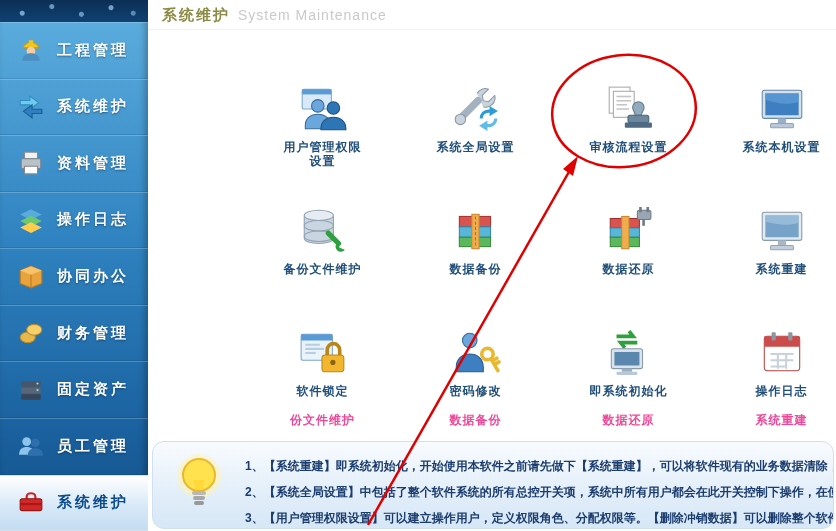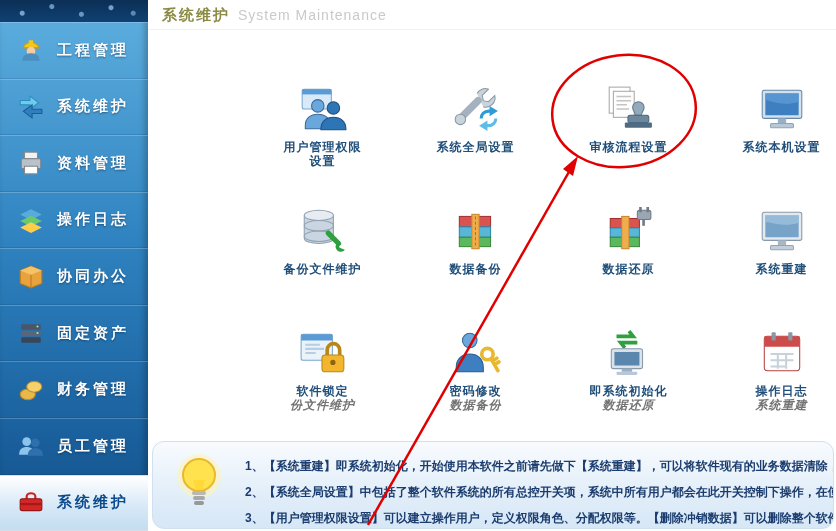--- a/index.html
+++ b/index.html
@@ -31,22 +31,22 @@
   .main-header { padding:6px 0 4px 14px; border-bottom:1px solid #eef3f8; }
   .main-title { font-size:15px; font-weight:bold; color:#8b8b45; letter-spacing:2px; }
   .main-subtitle { font-size:14px; color:#c9c9c9; margin-left:8px; letter-spacing:1px; }
 
   .grid { position:absolute; left:98px; top:84px; width:612px;
     display:grid; grid-template-columns:repeat(4,153px); grid-auto-rows:122px; }
   .cell { text-align:center; cursor:pointer; }
   .gicon { display:inline-block; width:50px; height:50px; }
   .glabel { display:block; margin-top:2px; font-size:12px; font-weight:bold; color:#1f4e79;
     letter-spacing:1px; white-space:pre-line; line-height:14px; }
-  .gsub { display:block; margin-top:1px; font-size:12px; font-weight:bold; color:#737373;
-    letter-spacing:1px; line-height:13px;font-style:italic; }
+  .gsub { display:block; margin-top:16px; font-size:12px; font-weight:bold; color:#ec4899;
+    letter-spacing:1px; line-height:13px; }
 
   
   .tips { position:absolute; left:152px; right:2px; top:441px; bottom:2px;
     background:linear-gradient(180deg,#f8fbfe,#e2eef9 60%,#d6e7f6);
     border:1px solid #cfe0f0; border-radius:12px; overflow:hidden; }
   .bulb { position:absolute; left:18px; top:8px; width:56px; height:78px; }
   .tip-lines { margin-left:92px; padding-top:11px; }
   .tip-line { font-size:12px; font-weight:bold; color:#1b3c6e; line-height:26px; white-space:nowrap; }
 
   
@@ -112,38 +112,38 @@
             <path d="M12 10v12" stroke="#c07820"></path>
           </svg>
       </span>
       <span class="slabel">协同办公</span>
     </div>
 
 
     <div class="side-item">
       <span class="sicon">
         <svg viewBox="0 0 24 24" width="26" height="26">
+            <ellipse cx="9" cy="16" rx="7" ry="5" fill="#e8b84b" stroke="#b8892a"></ellipse>
+            <ellipse cx="15" cy="9" rx="7" ry="5" fill="#f6d06a" stroke="#b8892a"></ellipse>
+          </svg>
+      </span>
+      <span class="slabel">财务管理</span>
+    </div>
+
+    <div class="side-item">
+      <span class="sicon">
+        <svg viewBox="0 0 24 24" width="26" height="26">
             <rect x="3" y="4" width="18" height="5" rx="1" fill="#4a5568"></rect>
             <rect x="3" y="10" width="18" height="5" rx="1" fill="#5a6678"></rect>
             <rect x="3" y="16" width="18" height="5" rx="1" fill="#3a4558"></rect>
             <circle cx="18" cy="6" r="1" fill="#9fe8a0"></circle>
             <circle cx="18" cy="12" r="1" fill="#9fe8a0"></circle>
           </svg>
       </span>
       <span class="slabel">固定资产</span>
-    </div>
-
-    <div class="side-item">
-      <span class="sicon">
-        <svg viewBox="0 0 24 24" width="26" height="26">
-            <ellipse cx="9" cy="16" rx="7" ry="5" fill="#e8b84b" stroke="#b8892a"></ellipse>
-            <ellipse cx="15" cy="9" rx="7" ry="5" fill="#f6d06a" stroke="#b8892a"></ellipse>
-          </svg>
-      </span>
-      <span class="slabel">财务管理</span>
     </div>
 
     <div class="side-item">
       <span class="sicon">
         <svg viewBox="0 0 24 24" width="26" height="26">
             <circle cx="8" cy="8" r="4" fill="#8cc4ec"></circle>
             <path d="M1 20c0-5 3-7 7-7s7 2 7 7z" fill="#8cc4ec"></path>
             <circle cx="16" cy="9" r="4" fill="#2f6fad"></circle>
             <path d="M9 21c0-5 3-7 7-7s7 2 7 7z" fill="#2f6fad"></path>
           </svg>

